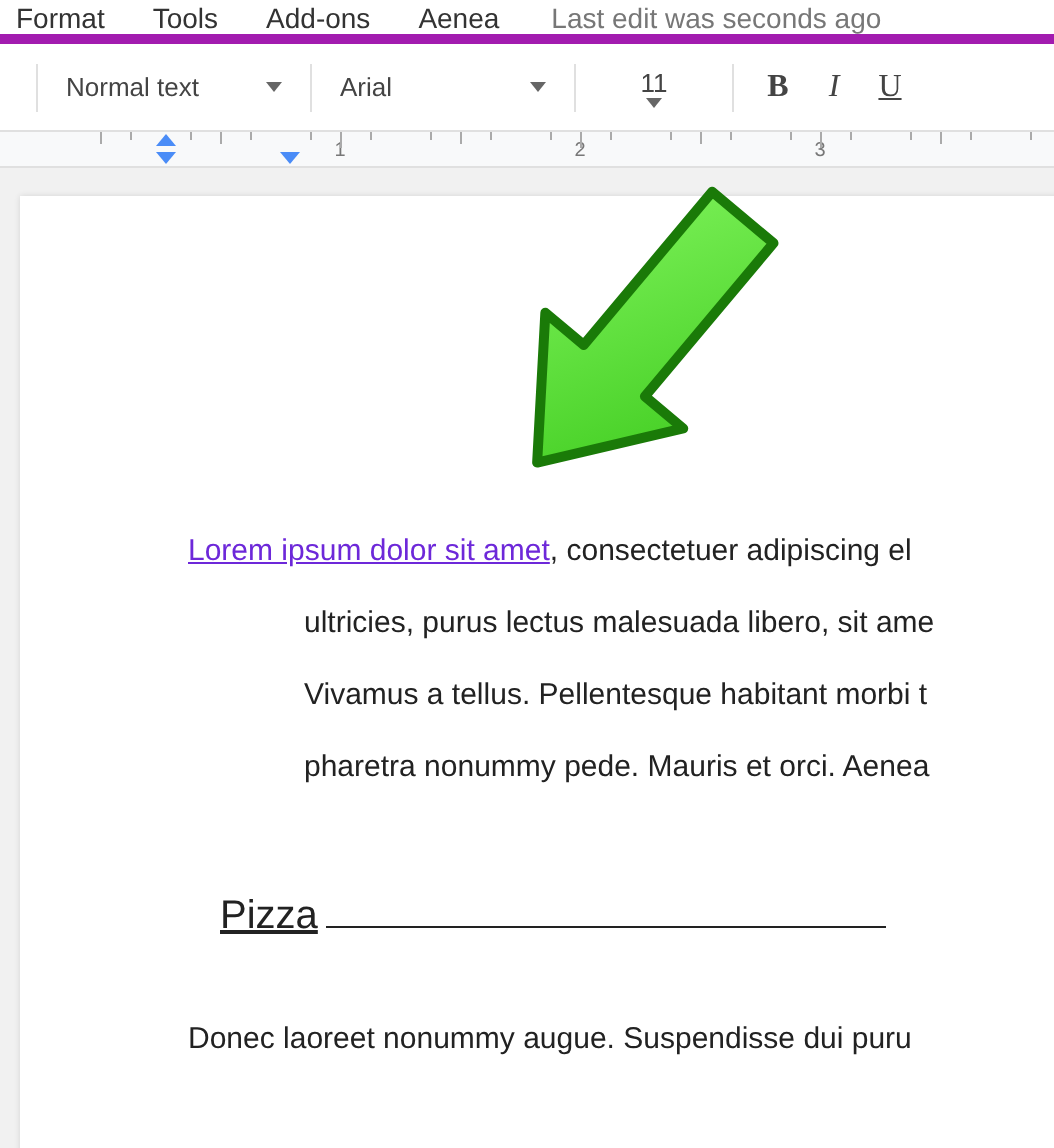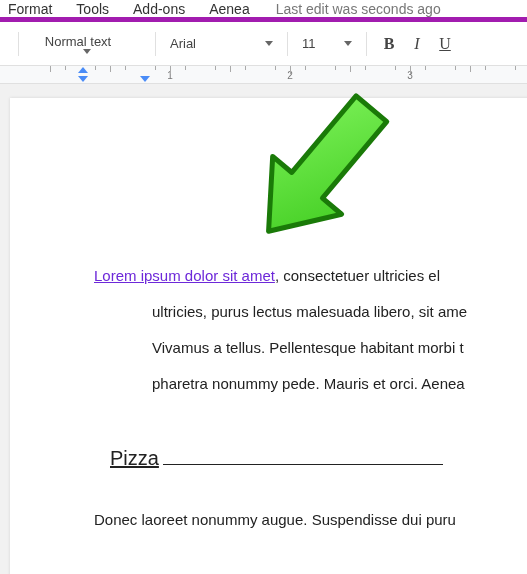--- a/index.html
+++ b/index.html
@@ -55,23 +55,23 @@
     cursor: pointer;
     min-width: 0;
   }
   .dropdown .dd-label { margin-right: 18px; white-space: nowrap; }
   .chevron {
     width: 0; height: 0;
     border-left: 4px solid transparent;
     border-right: 4px solid transparent;
     border-top: 5px solid #666;
   }
-  .style-dd { width: 120px; justify-content: space-between; flex-direction: column; }
+  .style-dd { width: 120px; justify-content: space-between; }
   .font-dd  { width: 115px; justify-content: space-between; }
-  .size-dd  { width: 62px; justify-content: space-between; }
+  .size-dd  { width: 62px; justify-content: space-between; flex-direction: column; }
   .size-dd .dd-label { margin-right: 0; }
   .fmt-btn {
     width: 28px; height: 28px;
     display: flex; align-items: center; justify-content: center;
     font-family: "Times New Roman", serif;
     font-size: 16px;
     color: #444;
     cursor: pointer;
     border-radius: 3px;
   }
@@ -246,21 +246,21 @@
   <span class="tick mid" style="left:425px"></span>
   <span class="tick mid" style="left:455px"></span>
   <span class="tick" style="left:470px"></span>
   <span class="tick mid" style="left:485px"></span>
   <span class="tick mid" style="left:515px"></span>
 </div>
 
 <div class="workspace">
   <div class="page">
     <div class="para1">
-      <span class="hyperlink">Lorem ipsum dolor sit amet</span><span>, consectetuer ultricies el</span>
+      <span class="hyperlink">Lorem ipsum dolor sit amet</span><span>, consectetuer adipiscing el</span>
     </div>
     <span class="indent">ultricies, purus lectus malesuada libero, sit ame</span>
     <span class="indent">Vivamus a tellus. Pellentesque habitant morbi t</span>
     <span class="indent">pharetra nonummy pede. Mauris et orci. Aenea</span>
 
     <div class="pizza-row">
       <span class="underlined-word">Pizza</span><span class="underlined-line"></span>
     </div>
 
     <div class="para2">Donec laoreet nonummy augue. Suspendisse dui puru</div>

